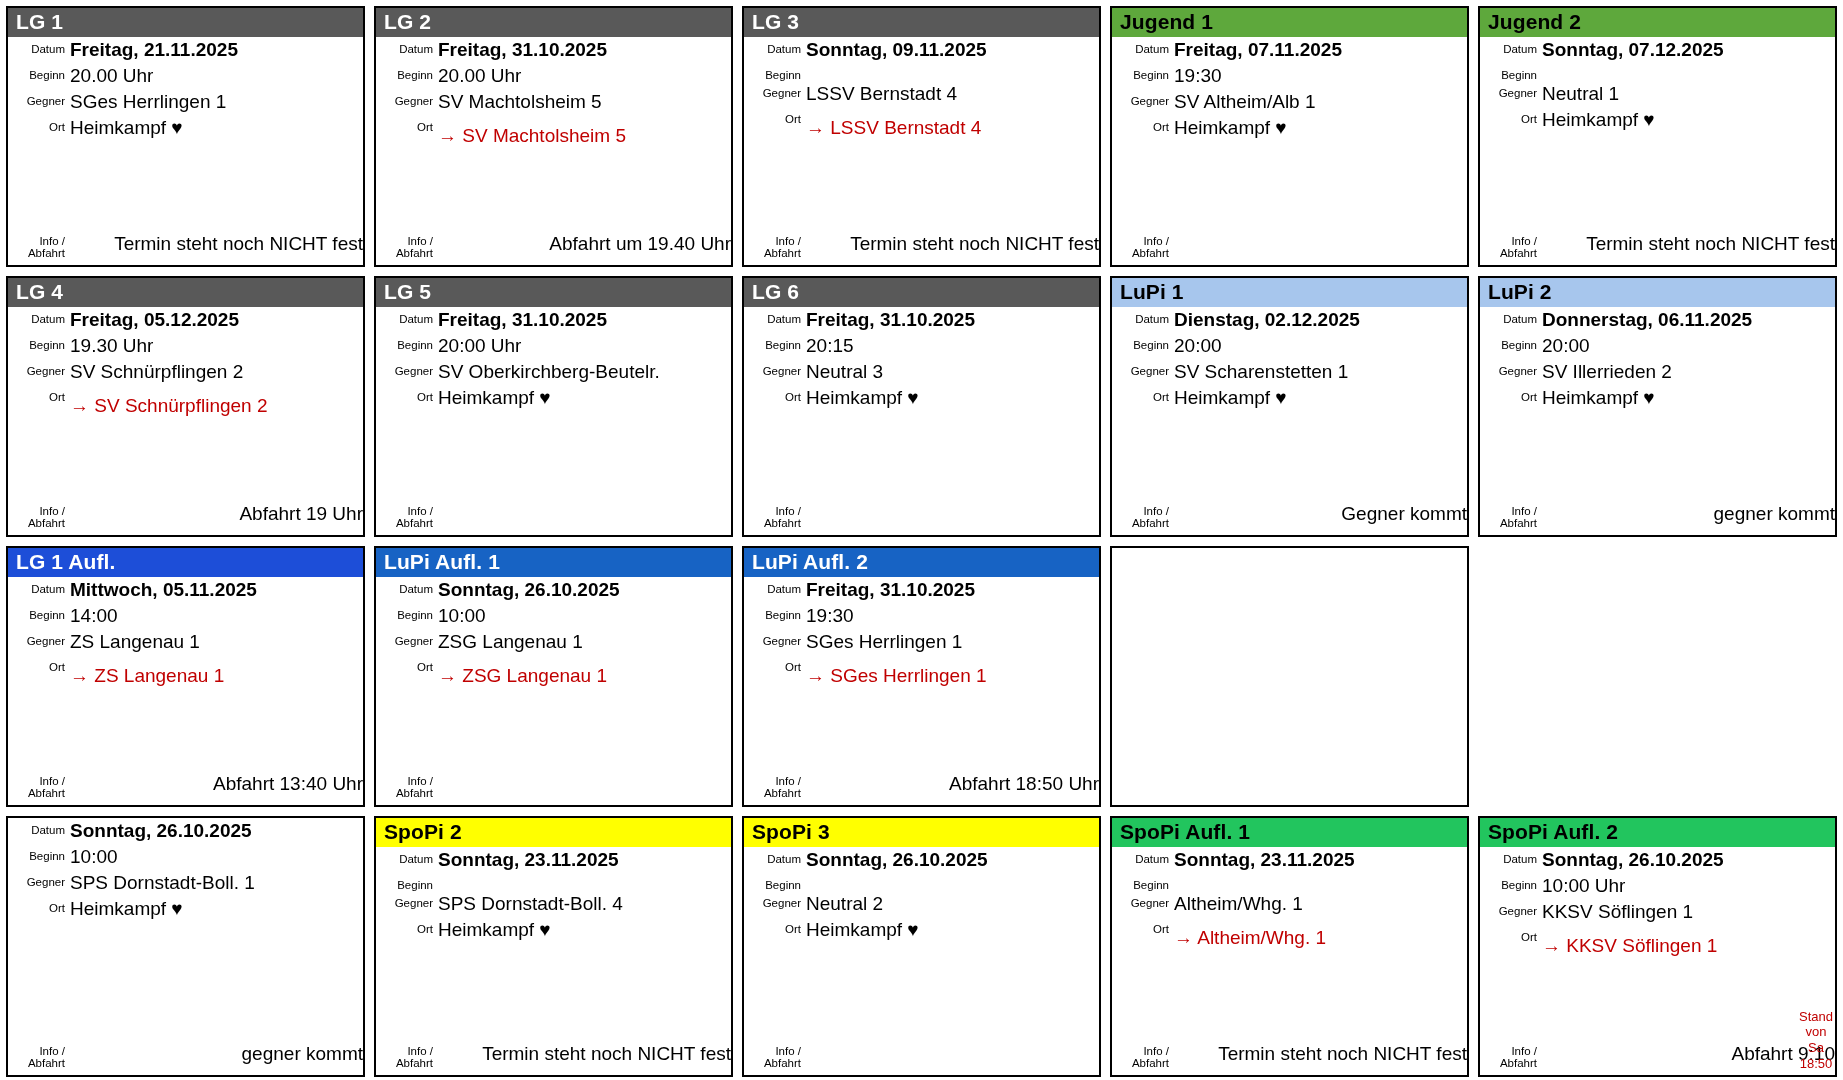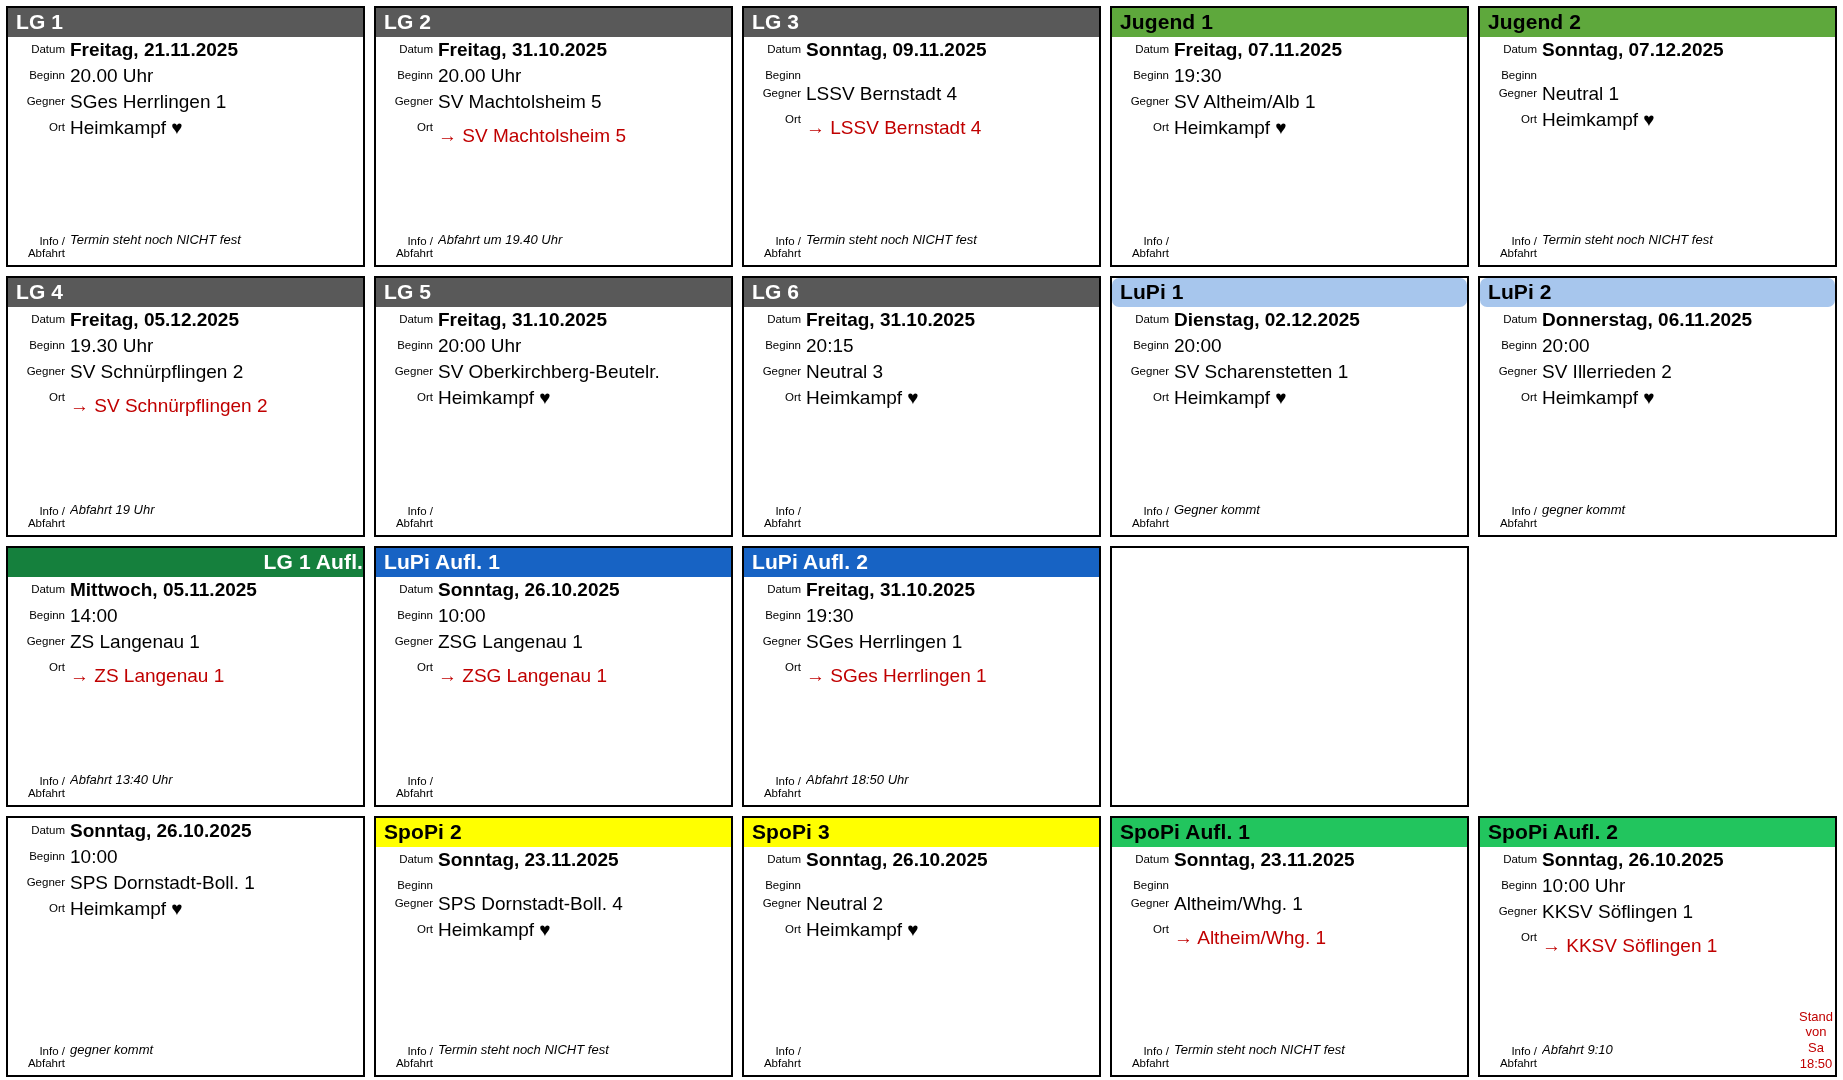--- a/index.html
+++ b/index.html
@@ -46,32 +46,30 @@
     color: #000000;
     padding: 3px 0 4px 8px;
     line-height: 1.05;
     letter-spacing: 0.1px;
   }
   .card-header.dark {
     background: #595959;
     color: #ffffff;
   }
   .card-header.black {
-    background: #15803d;
+    background: #1d4ed8;
     color: #ffffff;
-    text-align: right;
   }
   .card-header.green {
     background: #5ea83c;
     color: #000000;
   }
   .card-header.lightblue {
     background: #a7c6ed;
     color: #000000;
-    border-radius: 7px;
   }
   .card-header.blue {
     background: #1763c4;
     color: #ffffff;
   }
   .card-header.yellow {
     background: #ffff00;
     color: #000000;
   }
   .card-header.orange {
@@ -117,22 +115,22 @@
   }
   .row.ort .val.away {
     color: #c00000;
     margin-top: 8px;
   }
   .row.info {
     margin-top: auto;
     padding-bottom: 6px;
   }
   .row.info .val {
-    font-style: italic;
-    font-size: 13px;
+    font-size: 19px;
+    text-align: right;
   }
   .stand {
     position: absolute;
     right: 5px;
     bottom: 8px;
     width: 44px;
     text-align: center;
     color: #c00000;
     font-size: 13px;
     line-height: 1.22;

